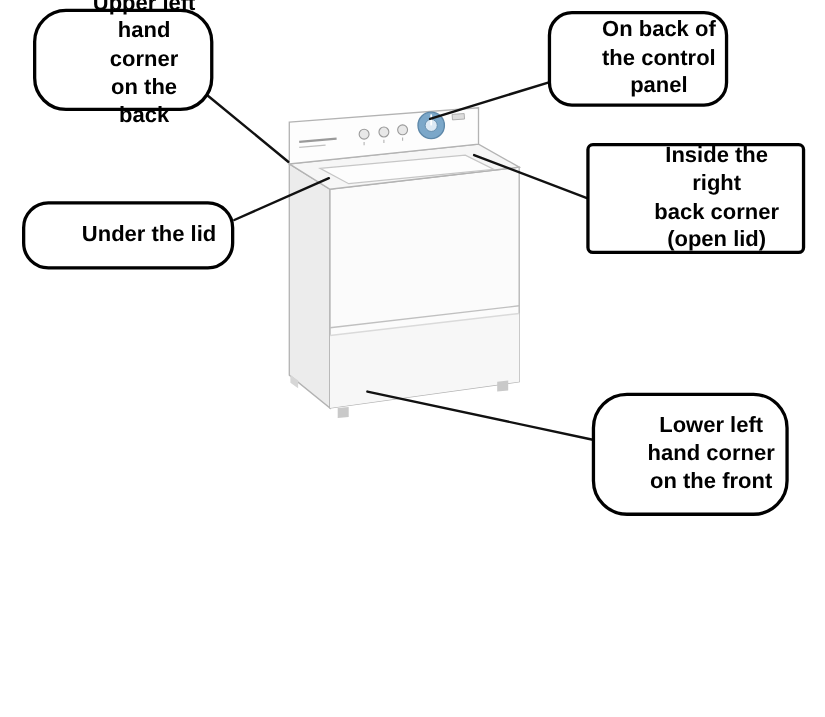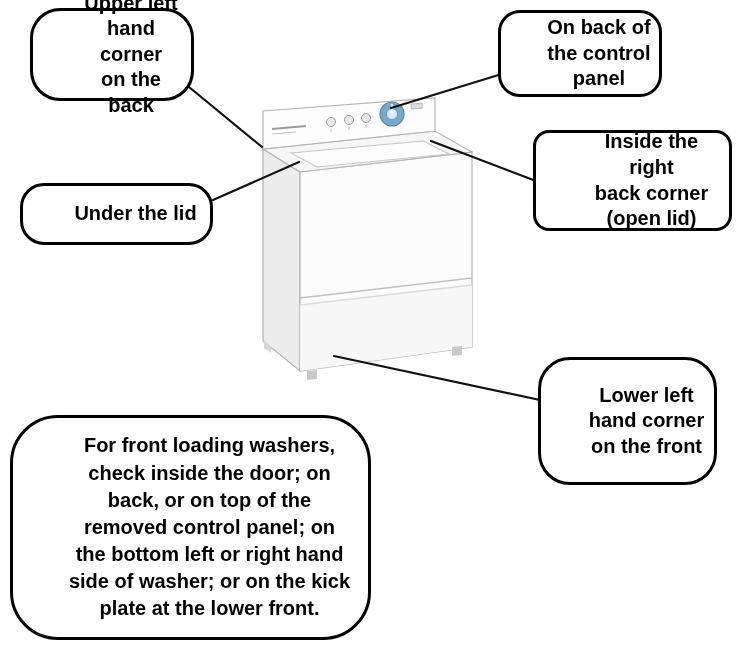--- a/index.html
+++ b/index.html
@@ -30,22 +30,22 @@
   }
   .bubble .txt {
     white-space: pre-line;
     line-height: 1.28;
     padding: 2px 8px;
     margin-left: 38px;
   }
   .b1 { left: 30px;  top: 8px;   width: 164px; height: 93px;  border-radius: 30px; }
   .b2 { left: 498px; top: 10px;  width: 164px; height: 87px;  border-radius: 22px; }
   .b3 { left: 20px;  top: 183px; width: 193px; height: 62px;  border-radius: 24px; }
-  .b4 { left: 533px; top: 130px; width: 199px; height: 101px; border-radius: 16px; }
-  .b5 { left: 538px; top: 357px; width: 179px; height: 128px; border-radius: 32px; }
+  .b4 { left: 533px; top: 130px; width: 199px; height: 101px; border-radius: 6px; }
+  .b5 { left: 538px; top: 357px; width: 179px; height: 112px; border-radius: 32px; }
   .b6 { left: 10px;  top: 415px; width: 361px; height: 225px; border-radius: 48px; }
   .b6 .txt { line-height: 1.36; }
 </style>
 </head>
 <body>
 
 <div class="stage">
 
   <svg class="canvas" width="750" height="652" viewBox="0 0 750 652">
 
@@ -116,23 +116,14 @@
 back corner
 (open lid)</span>
   </div>
 
   <div class="bubble b5">
     <span class="txt">Lower left
 hand corner
 on the front</span>
   </div>
 
-  <div class="bubble b6">
-    <span class="txt">For front loading washers,
-check inside the door; on
-back, or on top of the
-removed control panel; on
-the bottom left or right hand
-side of washer; or on the kick
-plate at the lower front.</span>
-  </div>
 
 </div>
 
 </body></html>

